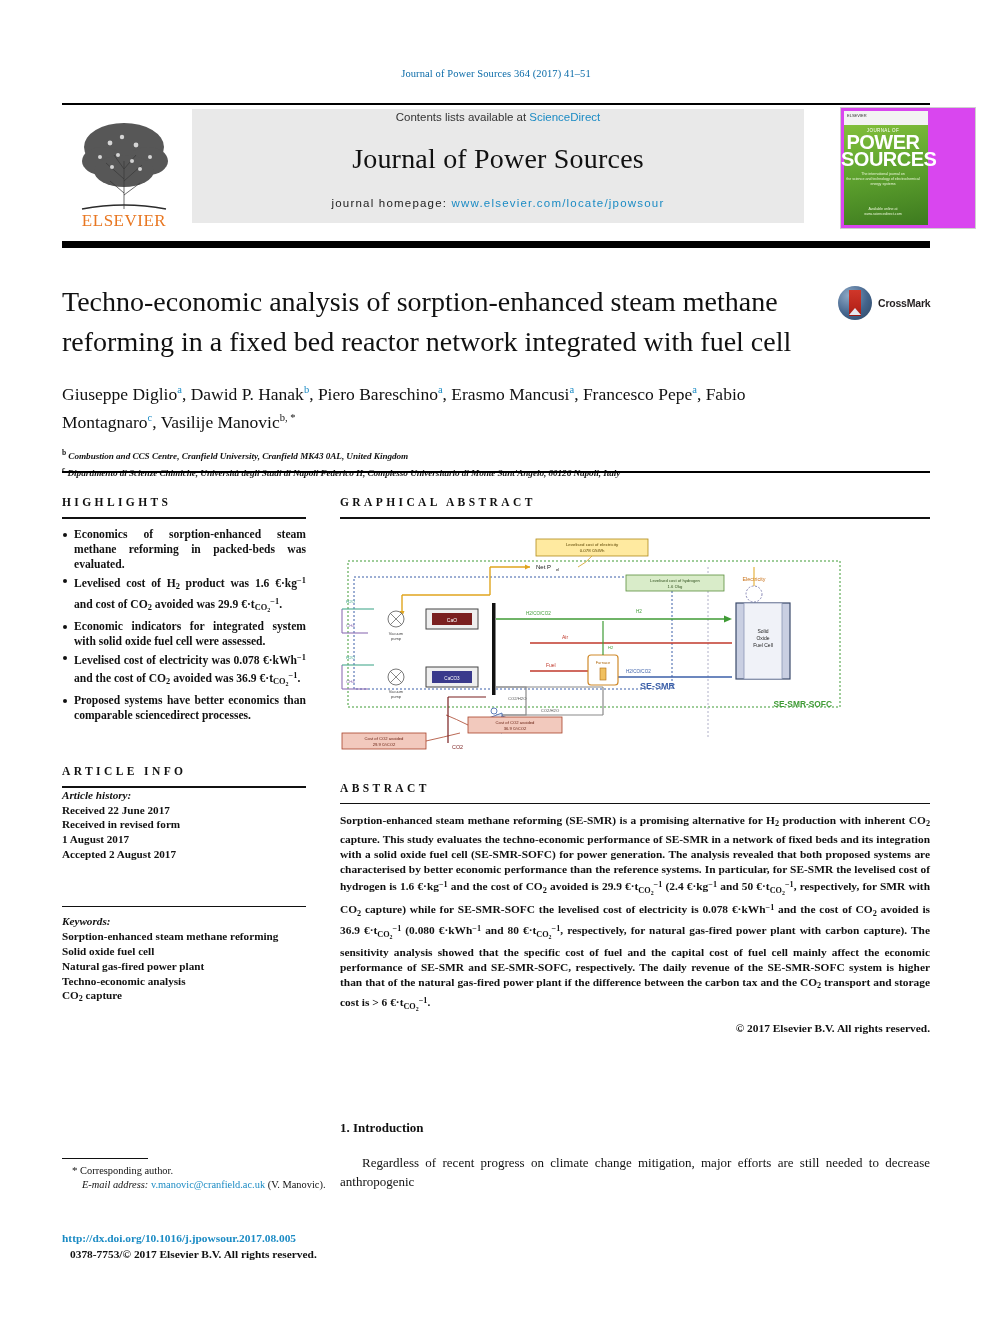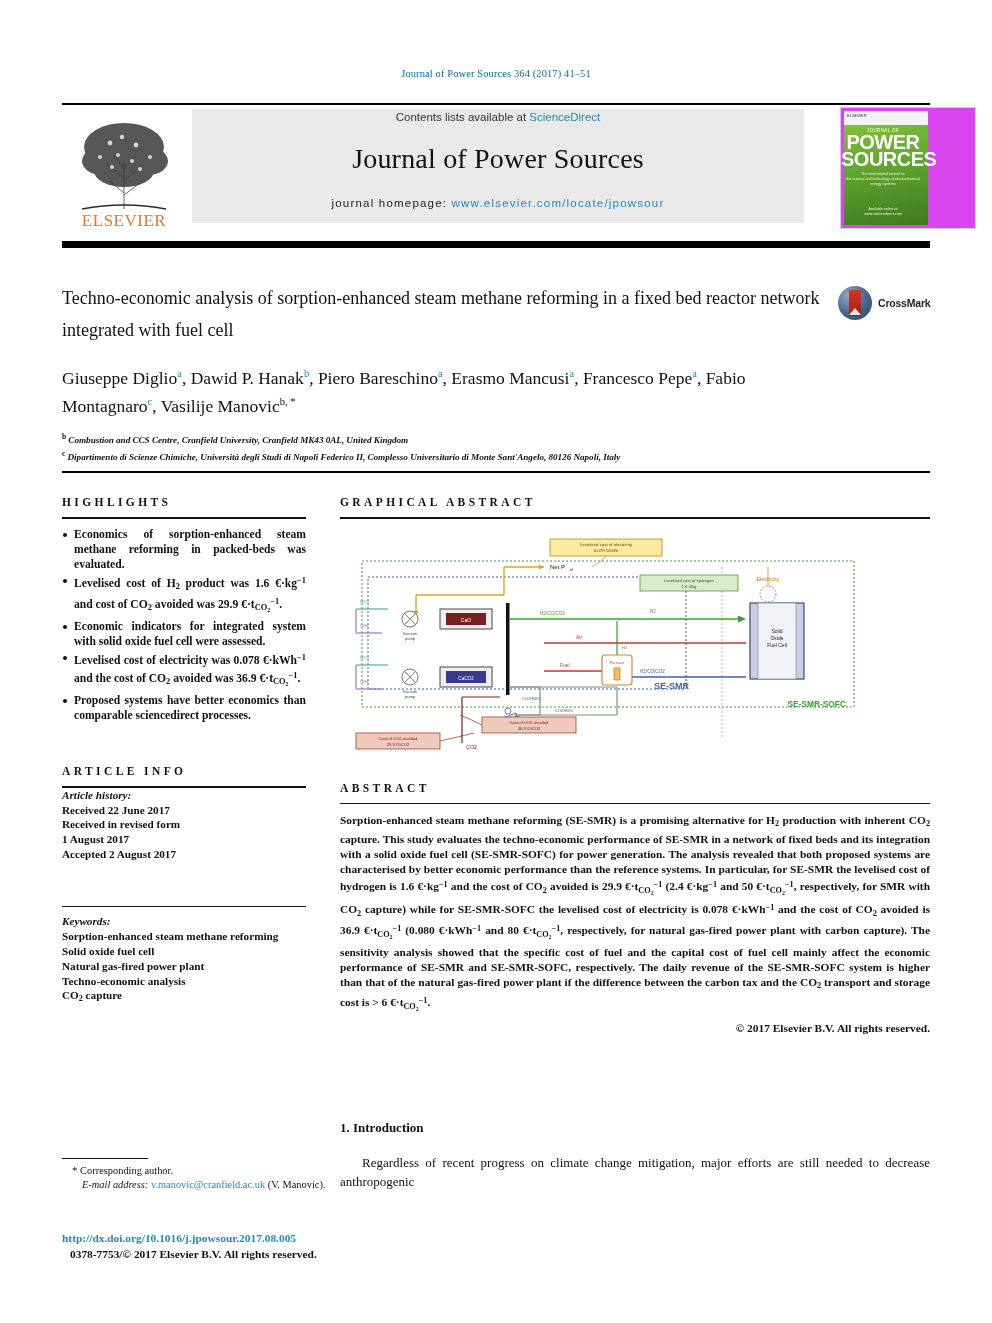--- a/index.html
+++ b/index.html
@@ -55,21 +55,21 @@
   .cov-jps{position:absolute;left:0;top:20px;width:84px;text-align:center;font-size:4.5px;color:#fff;letter-spacing:.4px;font-family:"Liberation Sans",sans-serif;}
   .cov-pw{position:absolute;left:0;top:26px;width:84px;text-align:center;
     font-family:"Liberation Sans",sans-serif;font-weight:bold;font-size:20px;color:#fff;letter-spacing:-.5px;line-height:17px;}
   .cov-sub{position:absolute;left:0;top:64px;width:84px;text-align:center;font-size:3.6px;color:#eaf7d8;line-height:5px;font-family:"Liberation Sans",sans-serif;}
   .cov-bottom{position:absolute;left:0;top:99px;width:84px;text-align:center;font-size:3.6px;color:#eaf7d8;line-height:5px;font-family:"Liberation Sans",sans-serif;}
   .mh-rule-bot{position:absolute;left:0;top:138px;width:868px;height:7px;background:#000;}
 
   
   .titleblock{position:absolute;left:62px;top:282px;width:760px;}
   .art-title{
-    font-family:"Liberation Serif", serif;font-size:18px;line-height:32px;
+    font-family:"Liberation Serif", serif;font-size:28px;line-height:40px;
     color:#111;letter-spacing:0;
   }
   .crossmark{position:absolute;left:838px;top:286px;width:96px;height:40px;}
   .cm-badge{position:absolute;left:0;top:0;width:34px;height:34px;border-radius:50%;
     background:radial-gradient(circle at 32% 28%,#8ea9c6 0%,#43648c 55%,#2d4560 100%);}
   .cm-book{position:absolute;left:11px;top:4px;width:12px;height:26px;
     background:linear-gradient(180deg,#d0372a 0%,#b8241a 70%,#9c1a12 100%);}
   .cm-notch{position:absolute;left:11px;top:22px;width:0;height:0;
     border-left:6px solid transparent;border-right:6px solid transparent;border-bottom:7px solid #e7e7ee;}
   .cm-text{position:absolute;left:40px;top:11px;font-family:"Liberation Sans",sans-serif;
@@ -117,21 +117,21 @@
   .artinfo{margin-top:42px;}
   .ai-line{font-family:"Liberation Serif",serif;font-weight:bold;font-size:11.2px;line-height:14.8px;color:#111;}
   .ai-it{font-style:italic;font-weight:bold;}
   .ai-gap{height:38px;}
   .ai-rule{height:1.6px;background:#111;margin:6px 0 7px 0;}
 
   
   .ga-fig{
     margin-top:12px;width:590px;height:237px;position:relative;background:#fff;
   }
-  .ga-inner{position:absolute;left:14px;top:6px;width:560px;height:225px;}
+  .ga-inner{position:absolute;left:0;top:6px;width:560px;height:225px;}
 
   
   .abs-body{
     margin-top:9px;font-family:"Liberation Serif",serif;font-weight:bold;
     font-size:11.4px;line-height:15.1px;text-align:justify;color:#111;
   }
   .abs-copy{margin-top:5px;text-align:right;font-family:"Liberation Serif",serif;
     font-weight:bold;font-size:11.4px;color:#111;}
 
   

